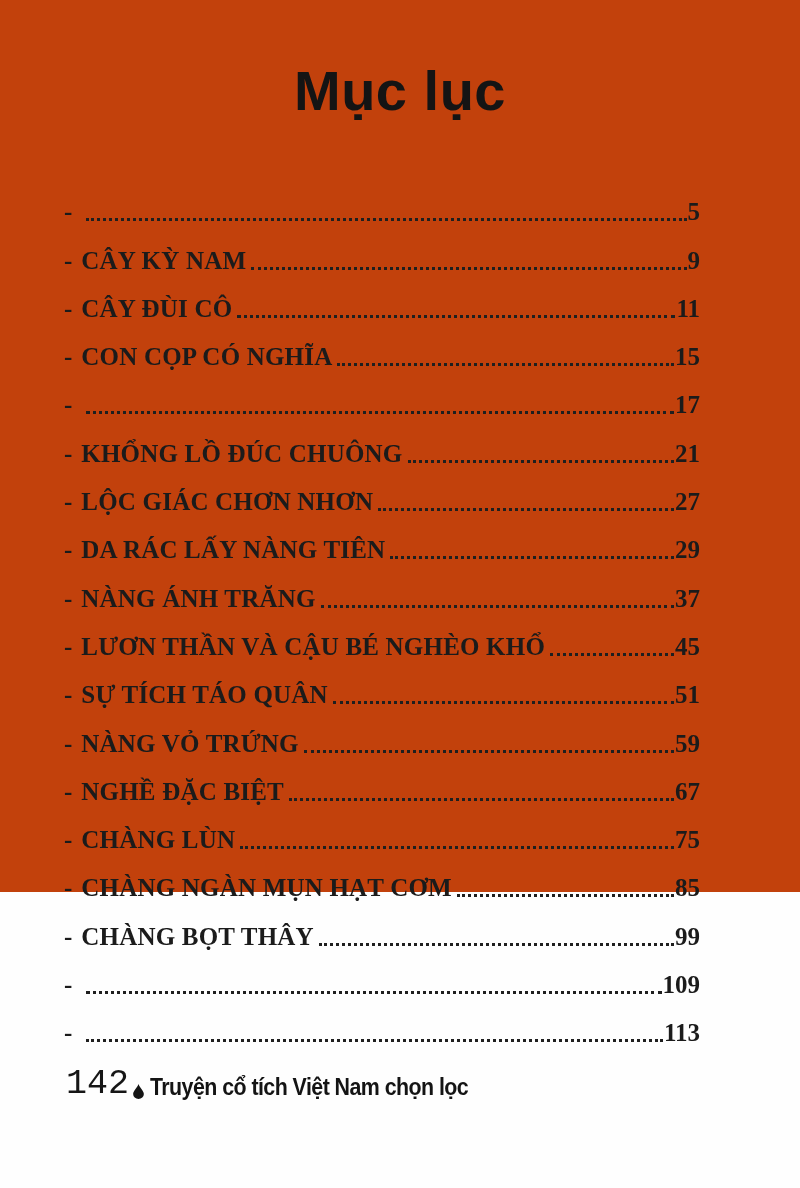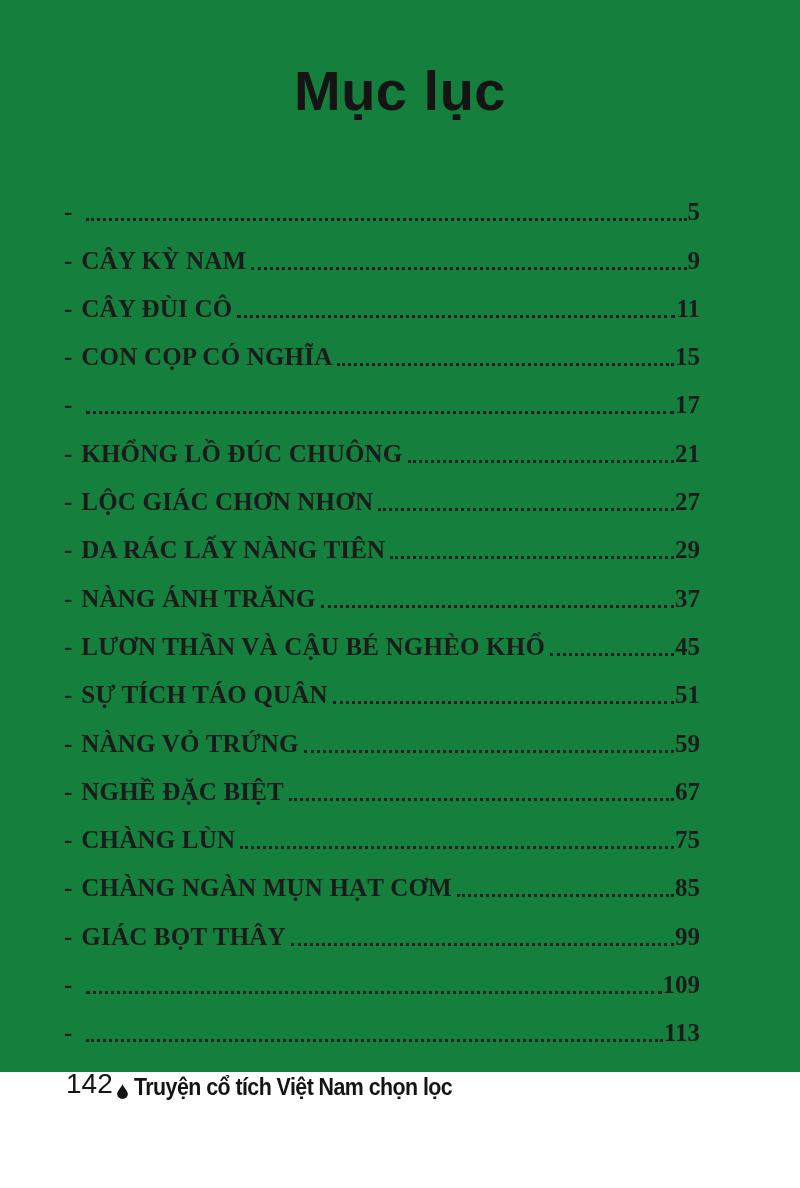--- a/index.html
+++ b/index.html
@@ -6,22 +6,22 @@
     margin: 0;
     padding: 0;
     width: 800px;
     height: 1188px;
     background: #fefefe;
     overflow: hidden;
   }
   .page {
     position: relative;
     width: 800px;
-    height: 1072px;
-    background: #15803d;
+    height: 892px;
+    background: #c2410c;
     color: #1a1a1a;
     font-family: "Liberation Serif", serif;
   }
   .page-title {
     position: absolute;
     top: 58px;
     left: 0;
     right: 0;
     text-align: center;
     font-family: "Liberation Sans", sans-serif;
@@ -67,22 +67,22 @@
     line-height: 40px;
   }
   .footer {
     position: absolute;
     left: 66px;
     top: 1066px;
     display: flex;
     align-items: flex-end;
   }
   .footer-num {
-    font-family: Liberation Sans, sans-serif;
-    font-size: 28px;
+    font-family: Liberation Mono, monospace;
+    font-size: 35px;
     line-height: 36px;
     color: #161616;
   }
   .droplet {
     width: 11px;
     height: 15px;
     margin: 0 6px 3px 4px;
     display: inline-block;
   }
   .droplet svg { display: block; width: 11px; height: 15px; }
@@ -203,21 +203,21 @@
 
     <li class="toc-row">
       <span class="toc-dash">-</span>
       <span class="toc-title">CHÀNG NGÀN MỤN HẠT CƠM</span>
       <span class="toc-leader"></span>
       <span class="toc-page">85</span>
     </li>
 
     <li class="toc-row">
       <span class="toc-dash">-</span>
-      <span class="toc-title">GIÁC BỌT THÂY</span>
+      <span class="toc-title">CHÀNG BỌT THÂY</span>
       <span class="toc-leader"></span>
       <span class="toc-page">99</span>
     </li>
 
     <li class="toc-row">
       <span class="toc-dash">-</span>
       <span class="toc-leader"></span>
       <span class="toc-page">109</span>
     </li>
 

